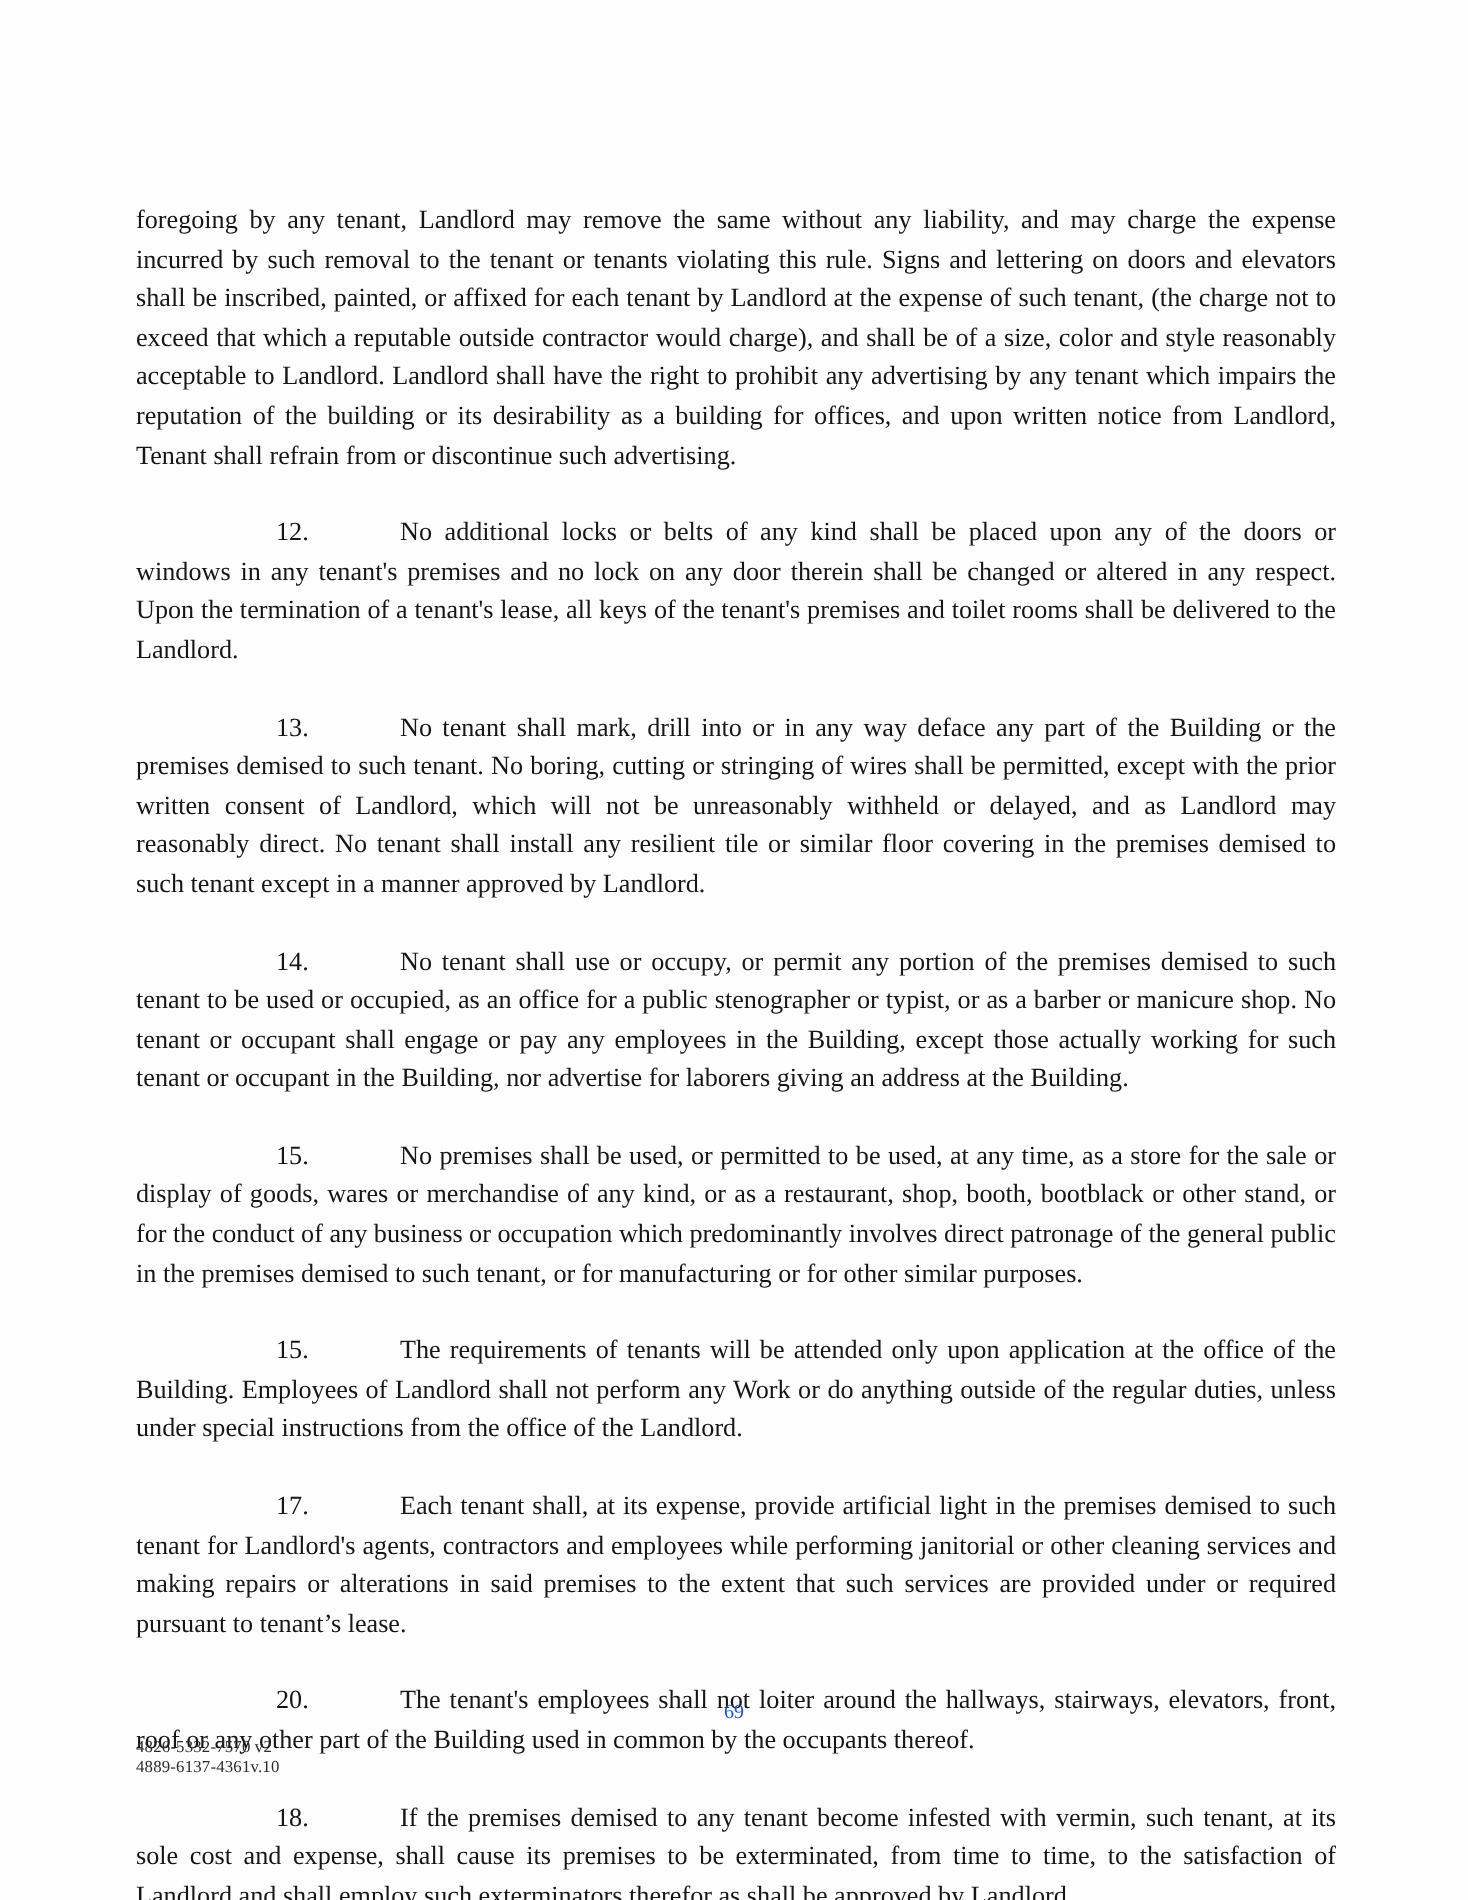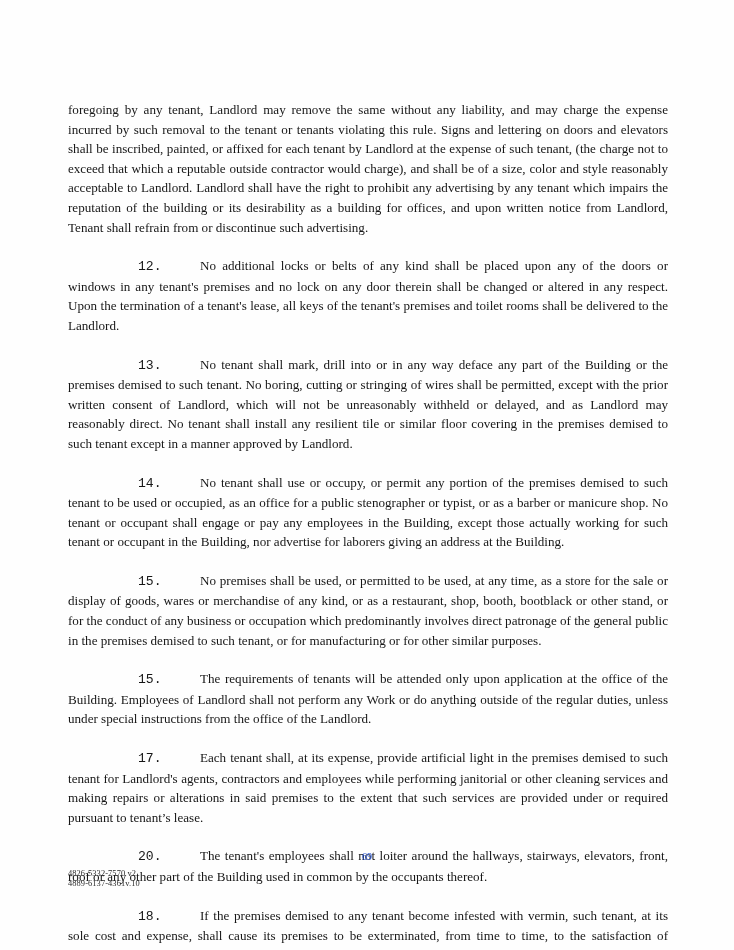--- a/index.html
+++ b/index.html
@@ -43,21 +43,20 @@
   .para.numbered {
     text-indent: 0;
   }
   .num-lead {
     display: inline-block;
     width: 70px;
   }
   .num {
     display: inline-block;
     width: 62px;
-    font-family: Liberation Mono, monospace;
   }
 
   .footer {
     position: absolute;
     left: 0;
     top: 0;
     width: 734px;
     height: 950px;
     pointer-events: none;
   }

